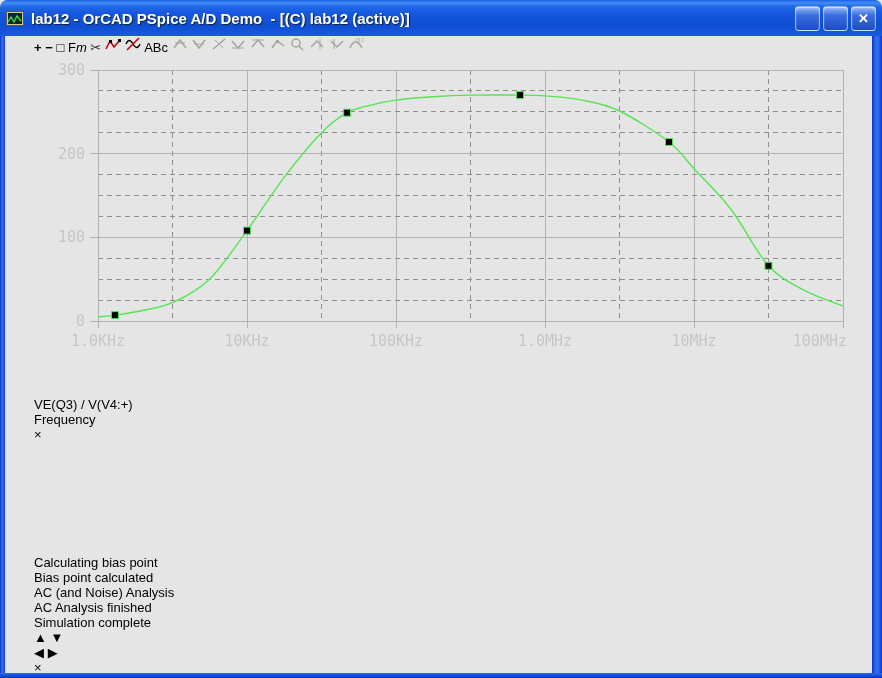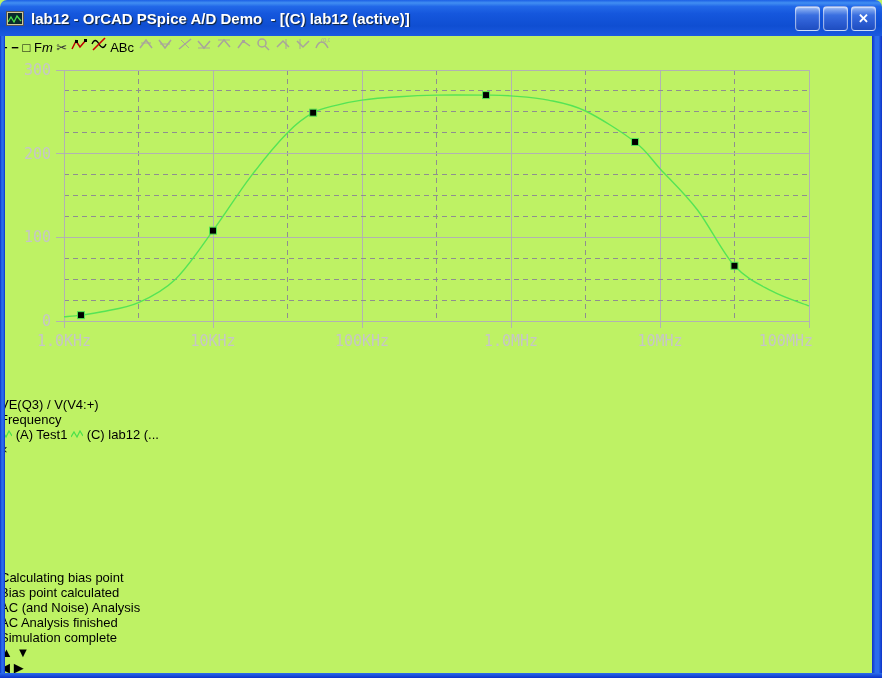--- a/index.html
+++ b/index.html
@@ -1,18 +1,18 @@
 <!DOCTYPE html>
 <html><head>
 <meta charset="utf-8">
 <style>
   * { margin:0; padding:0; box-sizing:border-box; }
   html,body { width:882px; height:678px; overflow:hidden; }
   body { font-family:"Liberation Sans", sans-serif; font-size:13px; }
-  #app { position:relative; width:882px; height:678px; background:#bef264; }
+  #app { position:relative; width:882px; height:678px; background:#e5e5e5;padding-left:34px; }
 
   
   .win-border { position:absolute; background:linear-gradient(90deg,#0c32c8,#2a6ceb 35%,#2a6ceb 65%,#0c32c8); z-index:50; }
   .wb-left  { left:0; top:36px; bottom:0; width:5px; }
   .wb-right { right:0; top:36px; bottom:0; width:10px; }
   .wb-bottom{ left:0; right:0; bottom:0; height:5px; background:linear-gradient(180deg,#2a6ceb,#0c32c8); }
 
   .title-bar { position:absolute; left:0; top:0; width:882px; height:36px;
     background:linear-gradient(180deg,#1c5fe5 0%,#418ff2 8%,#2268e8 18%,#1557dd 38%,#0f4ed2 72%,#1a5ae0 100%);
     border-radius:7px 7px 0 0; display:flex; align-items:center; padding:0 6px; z-index:60; }
@@ -357,34 +357,20 @@
           <rect x="730.9533753101421" y="207.28" width="7" height="7" fill="#000" stroke="#55e455"></rect>
         </svg>
       <div class="legend">
         <span class="sw" style="border-color: rgb(85, 228, 85);"></span>
         <span>VE(Q3) / V(V4:+)</span>
       </div>
       <div class="freq-label">Frequency</div>
     </div>
   </div>
 
-  <div class="doc-tabs">
-    <span class="doc-tab">
-      <span class="wave-ico"><svg width="12" height="9">
-            <polyline points="0,7 3,2 6,7 9,1 12,6" fill="none" stroke="#4ae04a" stroke-width="1.2"></polyline>
-          </svg></span>
-      <span>(A) Test1</span>
-    </span>
-    <span class="doc-tab active">
-      <span class="wave-ico"><svg width="12" height="9">
-            <polyline points="0,7 3,2 6,7 9,1 12,6" fill="none" stroke="#4ae04a" stroke-width="1.2"></polyline>
-          </svg></span>
-      <span>(C) lab12 (...</span>
-    </span>
-  </div>
 
   <div class="dockstrip" style="left:18px; top:519px; height:128px;">
     <span class="ds-btn">×</span>
     <span class="ds-btn"><span class="ds-tri"></span></span>
     <span class="ds-grip"></span>
   </div>
   <div class="log-pane">
     <div class="log-lines">
       <div class="log-line">Calculating bias point</div>
       <div class="log-line">Bias point calculated</div>

